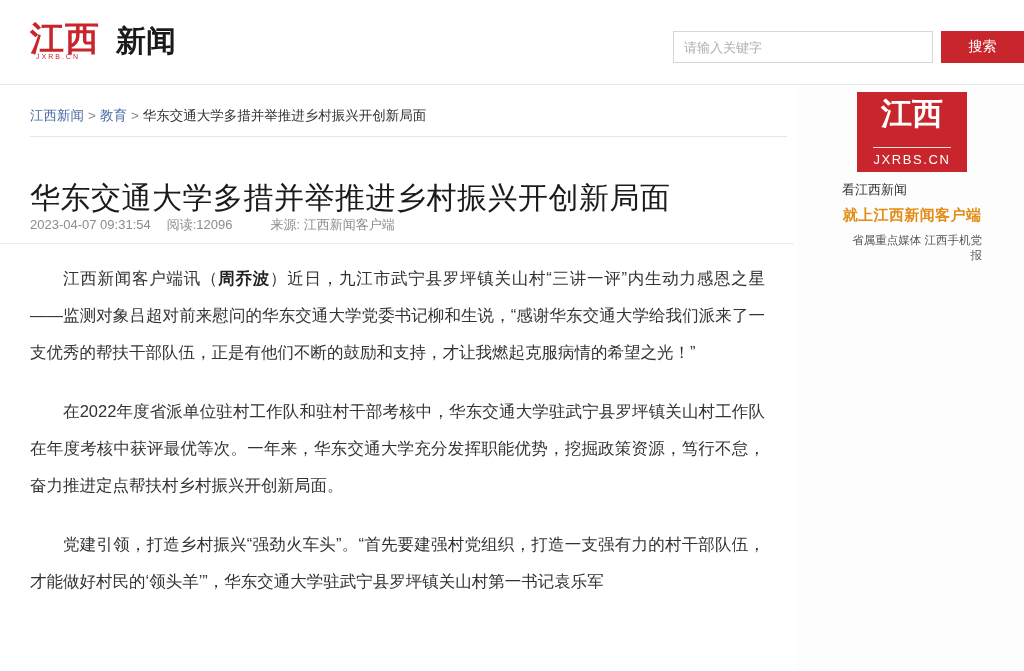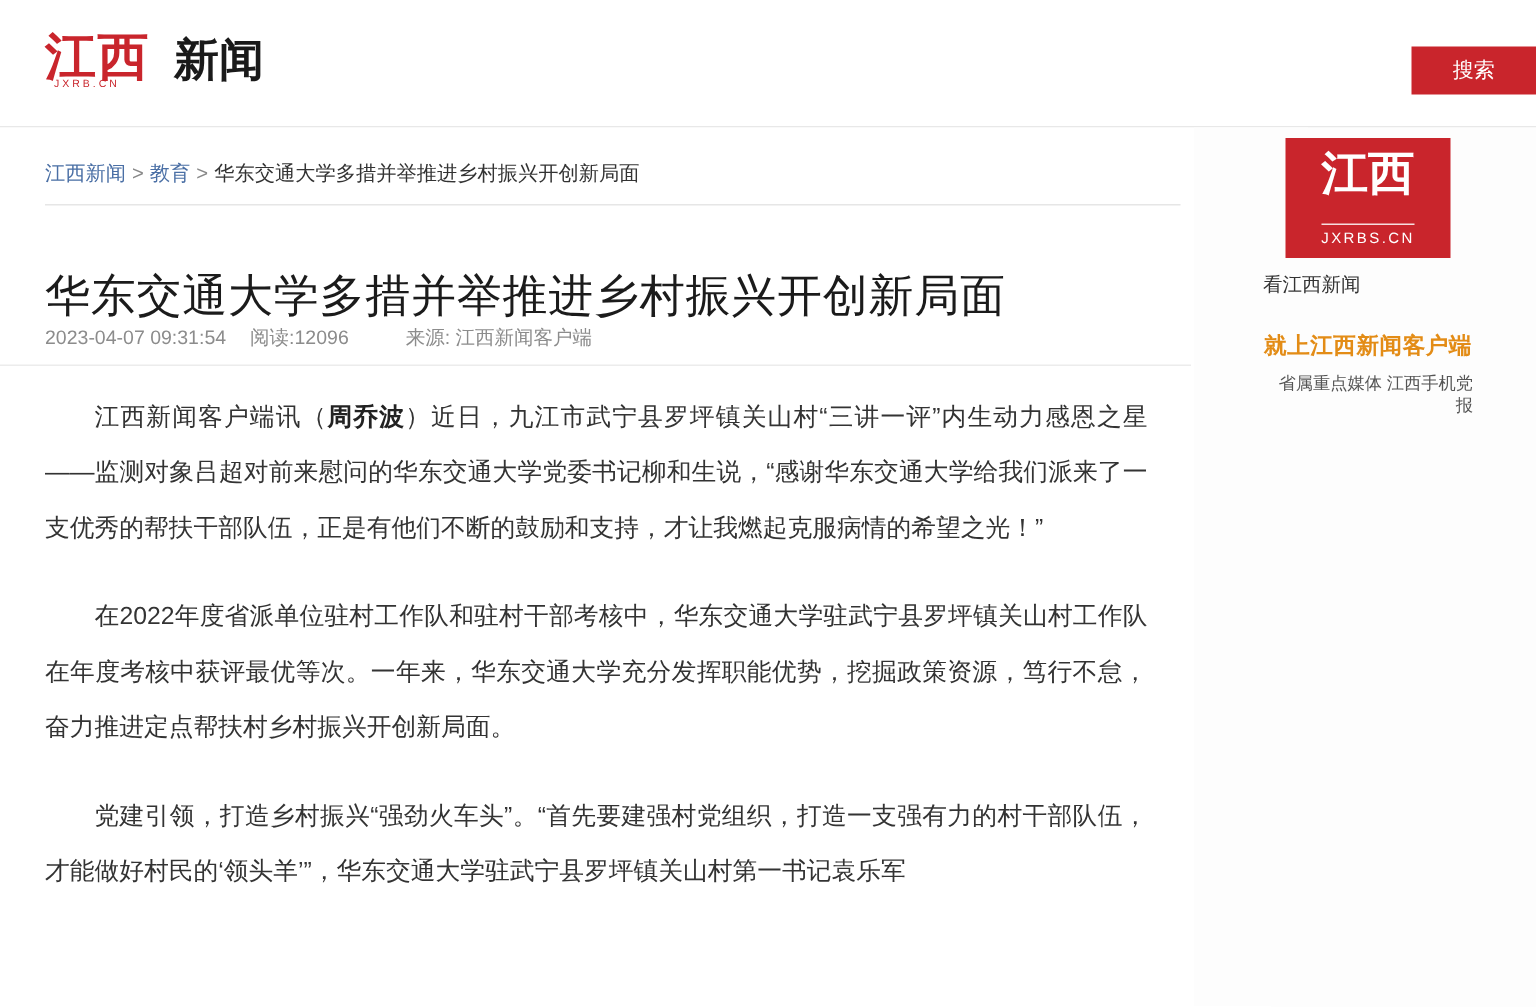--- a/index.html
+++ b/index.html
@@ -126,47 +126,48 @@
     background: #c9252c;
     display: flex; flex-direction: column;
     align-items: center; justify-content: center;
     color: #fff;
   }
   .app-logo .cn {
     font-family: "Liberation Serif", serif;
     font-size: 31px; font-weight: bold; line-height: 1;
   }
   .app-logo .en {
-    font-size: 10px; letter-spacing: 1.6px; margin-top: 18px;
+    font-size: 13px; letter-spacing: 1.6px; margin-top: 18px;
     border-top: 1px solid rgba(255,255,255,.85);
     padding-top: 4px;
   }
   .see-jx {
     text-align: left; font-size: 13px; color: #333;
     margin-top: 9px;
   }
   .on-jx {
     text-align: center; font-size: 15px; color: #e38c16;
-    font-weight: bold; margin-top: 22px; letter-spacing: 0.4px;
+    font-weight: bold; margin-top: 7px; letter-spacing: 0.4px;
   }
   .media-line {
     text-align: right; font-size: 11.5px; color: #555;
     margin-top: 8px;
   }
 </style>
 </head>
 <body>
 
 <div class="header">
   <div class="logo">
     <span class="logo-jx">江西</span>
     <span class="logo-news">新闻</span>
   </div>
   <div class="logo-sub">JXRB.CN</div>
 
+  <input class="search-box" type="text" placeholder="请输入关键字" style="">
   <button class="search-btn">搜索</button>
 </div>
 
 <div class="content">
 
   <div class="breadcrumb">
     <a href="#">江西新闻</a><span class="sep">&gt;</span><a href="#">教育</a><span class="sep">&gt;</span><span class="cur">华东交通大学多措并举推进乡村振兴开创新局面</span>
   </div>
   <div class="crumb-rule"></div>
 

